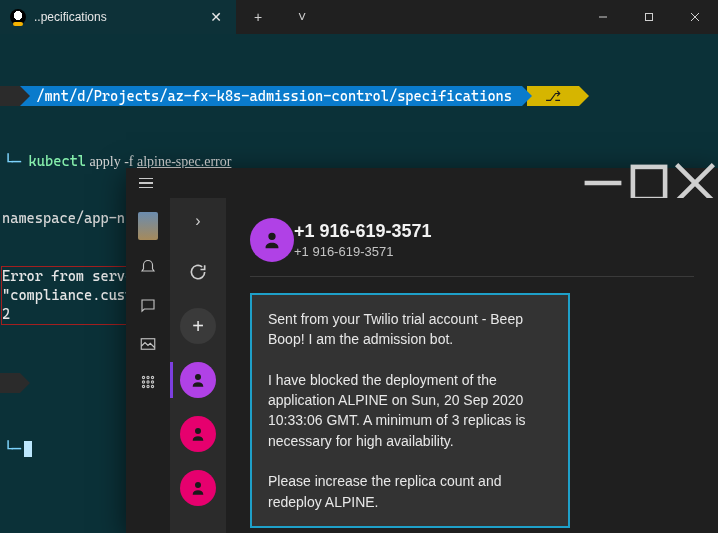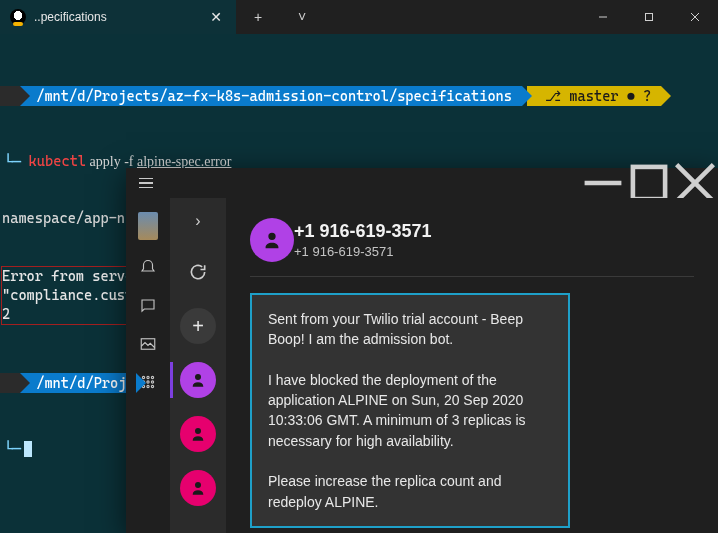--- a/index.html
+++ b/index.html
@@ -82,21 +82,21 @@
     display:none;
   }
   .pl-branch::after{
     content:""; position:absolute; right:-10px; top:0;
     border-top:10px solid transparent; border-bottom:10px solid transparent;
     border-left:10px solid #d6b500;
   }
   .pl-gap { width:6px; }
   .cmd-line { padding-left: 4px; }
   .prompt-sym { color:#7dd3fc; }
-  .kubectl { color:#ef4444;text-align:right; }
+  .kubectl { color:#86efac;text-align:right; }
   .args { color:#d6d6d6;font-family:Liberation Serif, serif; }
   .underline { text-decoration: underline; }
   .out { color:#d6d6d6; padding-left: 2px;}
   .err-box {
     border: 1px solid #a31f1f;
     margin: 0 1px 0 1px;
     color:#d6d6d6;
   }
   .bright { color:#e6e6e6;}
   .cursor {
@@ -199,28 +199,27 @@
         <line x1="9" y1="1" x2="1" y2="9" stroke="#cfcfcf" stroke-width="1"></line>
       </svg>
   </div>
 </div>
 
 <div class="term">
   <div class="powerline">
     <span class="pl-root">&nbsp;</span>
     <span class="pl-path">/mnt/d/Projects/az-fx-k8s-admission-control/specifications</span>
     <span class="pl-gap"></span>
-    <span class="pl-branch"><span>⎇</span>&nbsp;<span>master ● ?</span></span>
+    <span class="pl-branch"><span>⎇</span>&nbsp;</span>
   </div>
   <div class="cmd-line"><span class="prompt-sym">└─</span> <span class="kubectl">kubectl</span><span class="args"> apply -f </span><span class="args underline">alpine-spec.error</span></div>
   <div class="out">namespace/app-ns created</div>
   <div class="err-box"><span class="bright" style="white-space:pre-wrap;">Error from server: error when creating "alpine-spec.yaml": admission webhook "compliance.custom.azure.com" denied the request: replica count should be greater than 2</span></div>
   <div class="powerline">
     <span class="pl-root">&nbsp;</span>
-    <span class="pl-path">/mnt/d/Proj</span>
   </div>
   <div class="cmd-line"><span class="prompt-sym">└─</span><span class="cursor"></span></div>
 </div>
 
 <div class="chatwin">
   <div class="chat-titlebar">
     <div class="left">
       <div class="hamburger">
           <span></span>
           <span></span>

